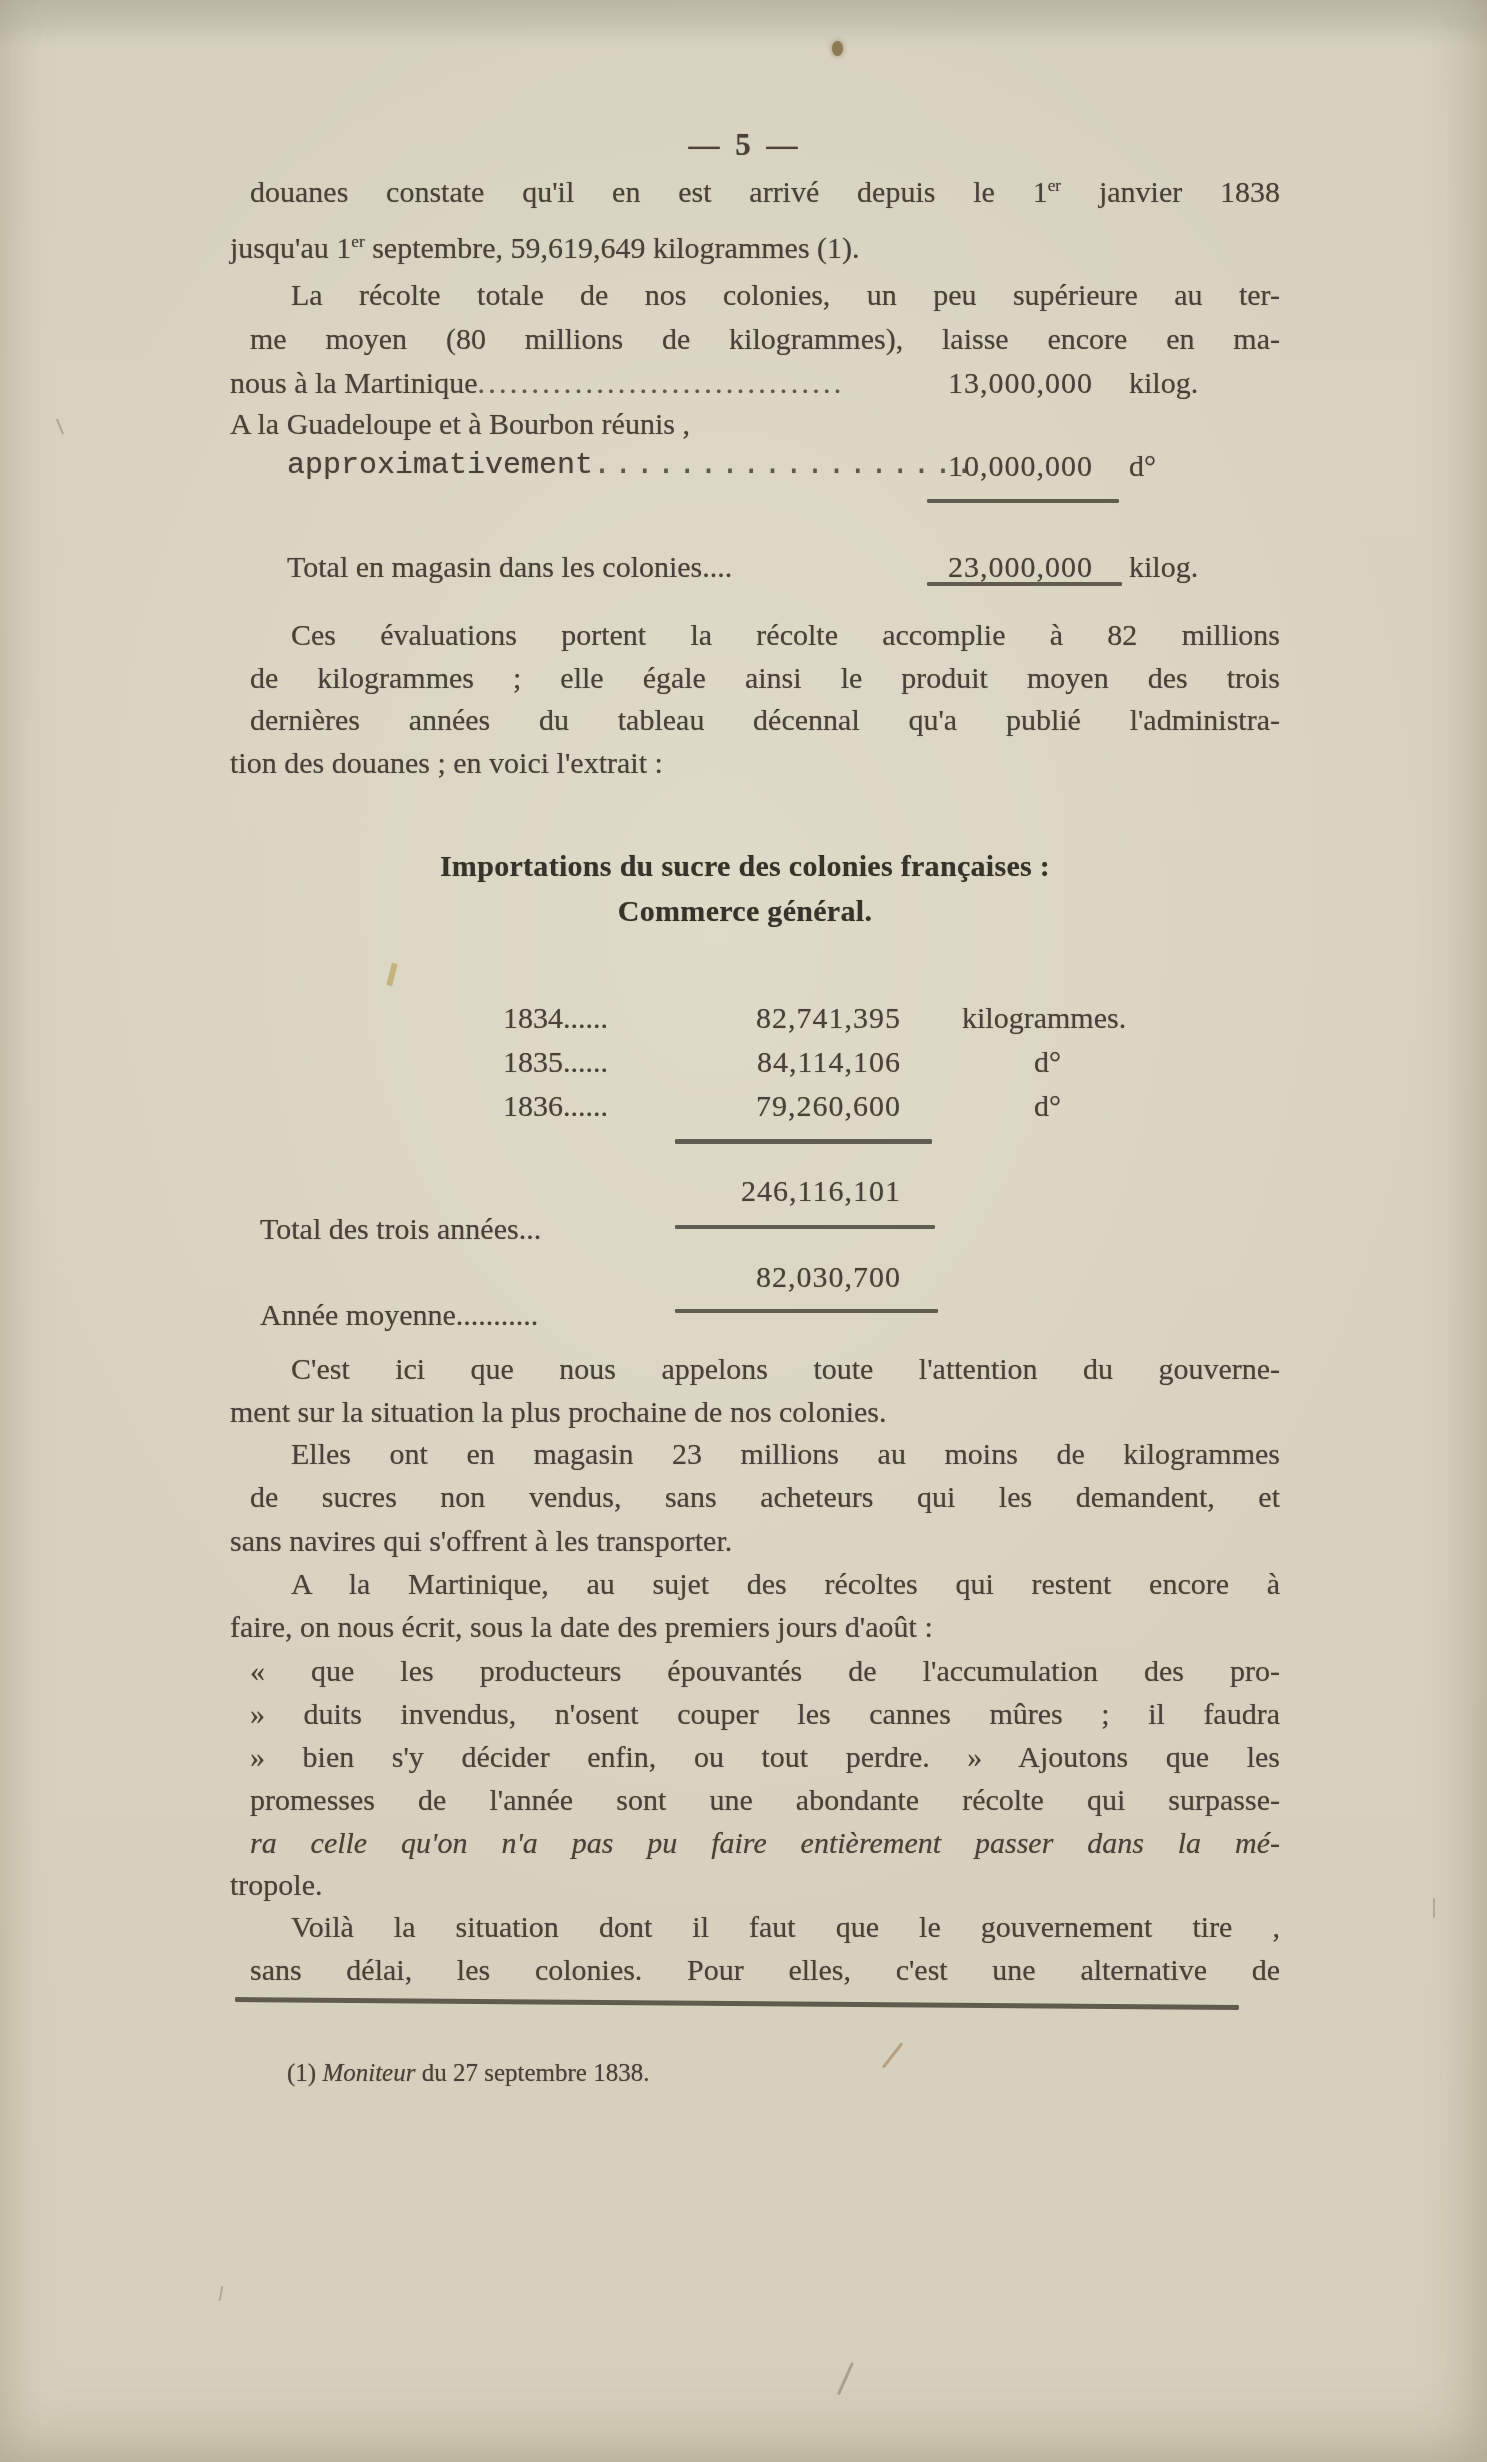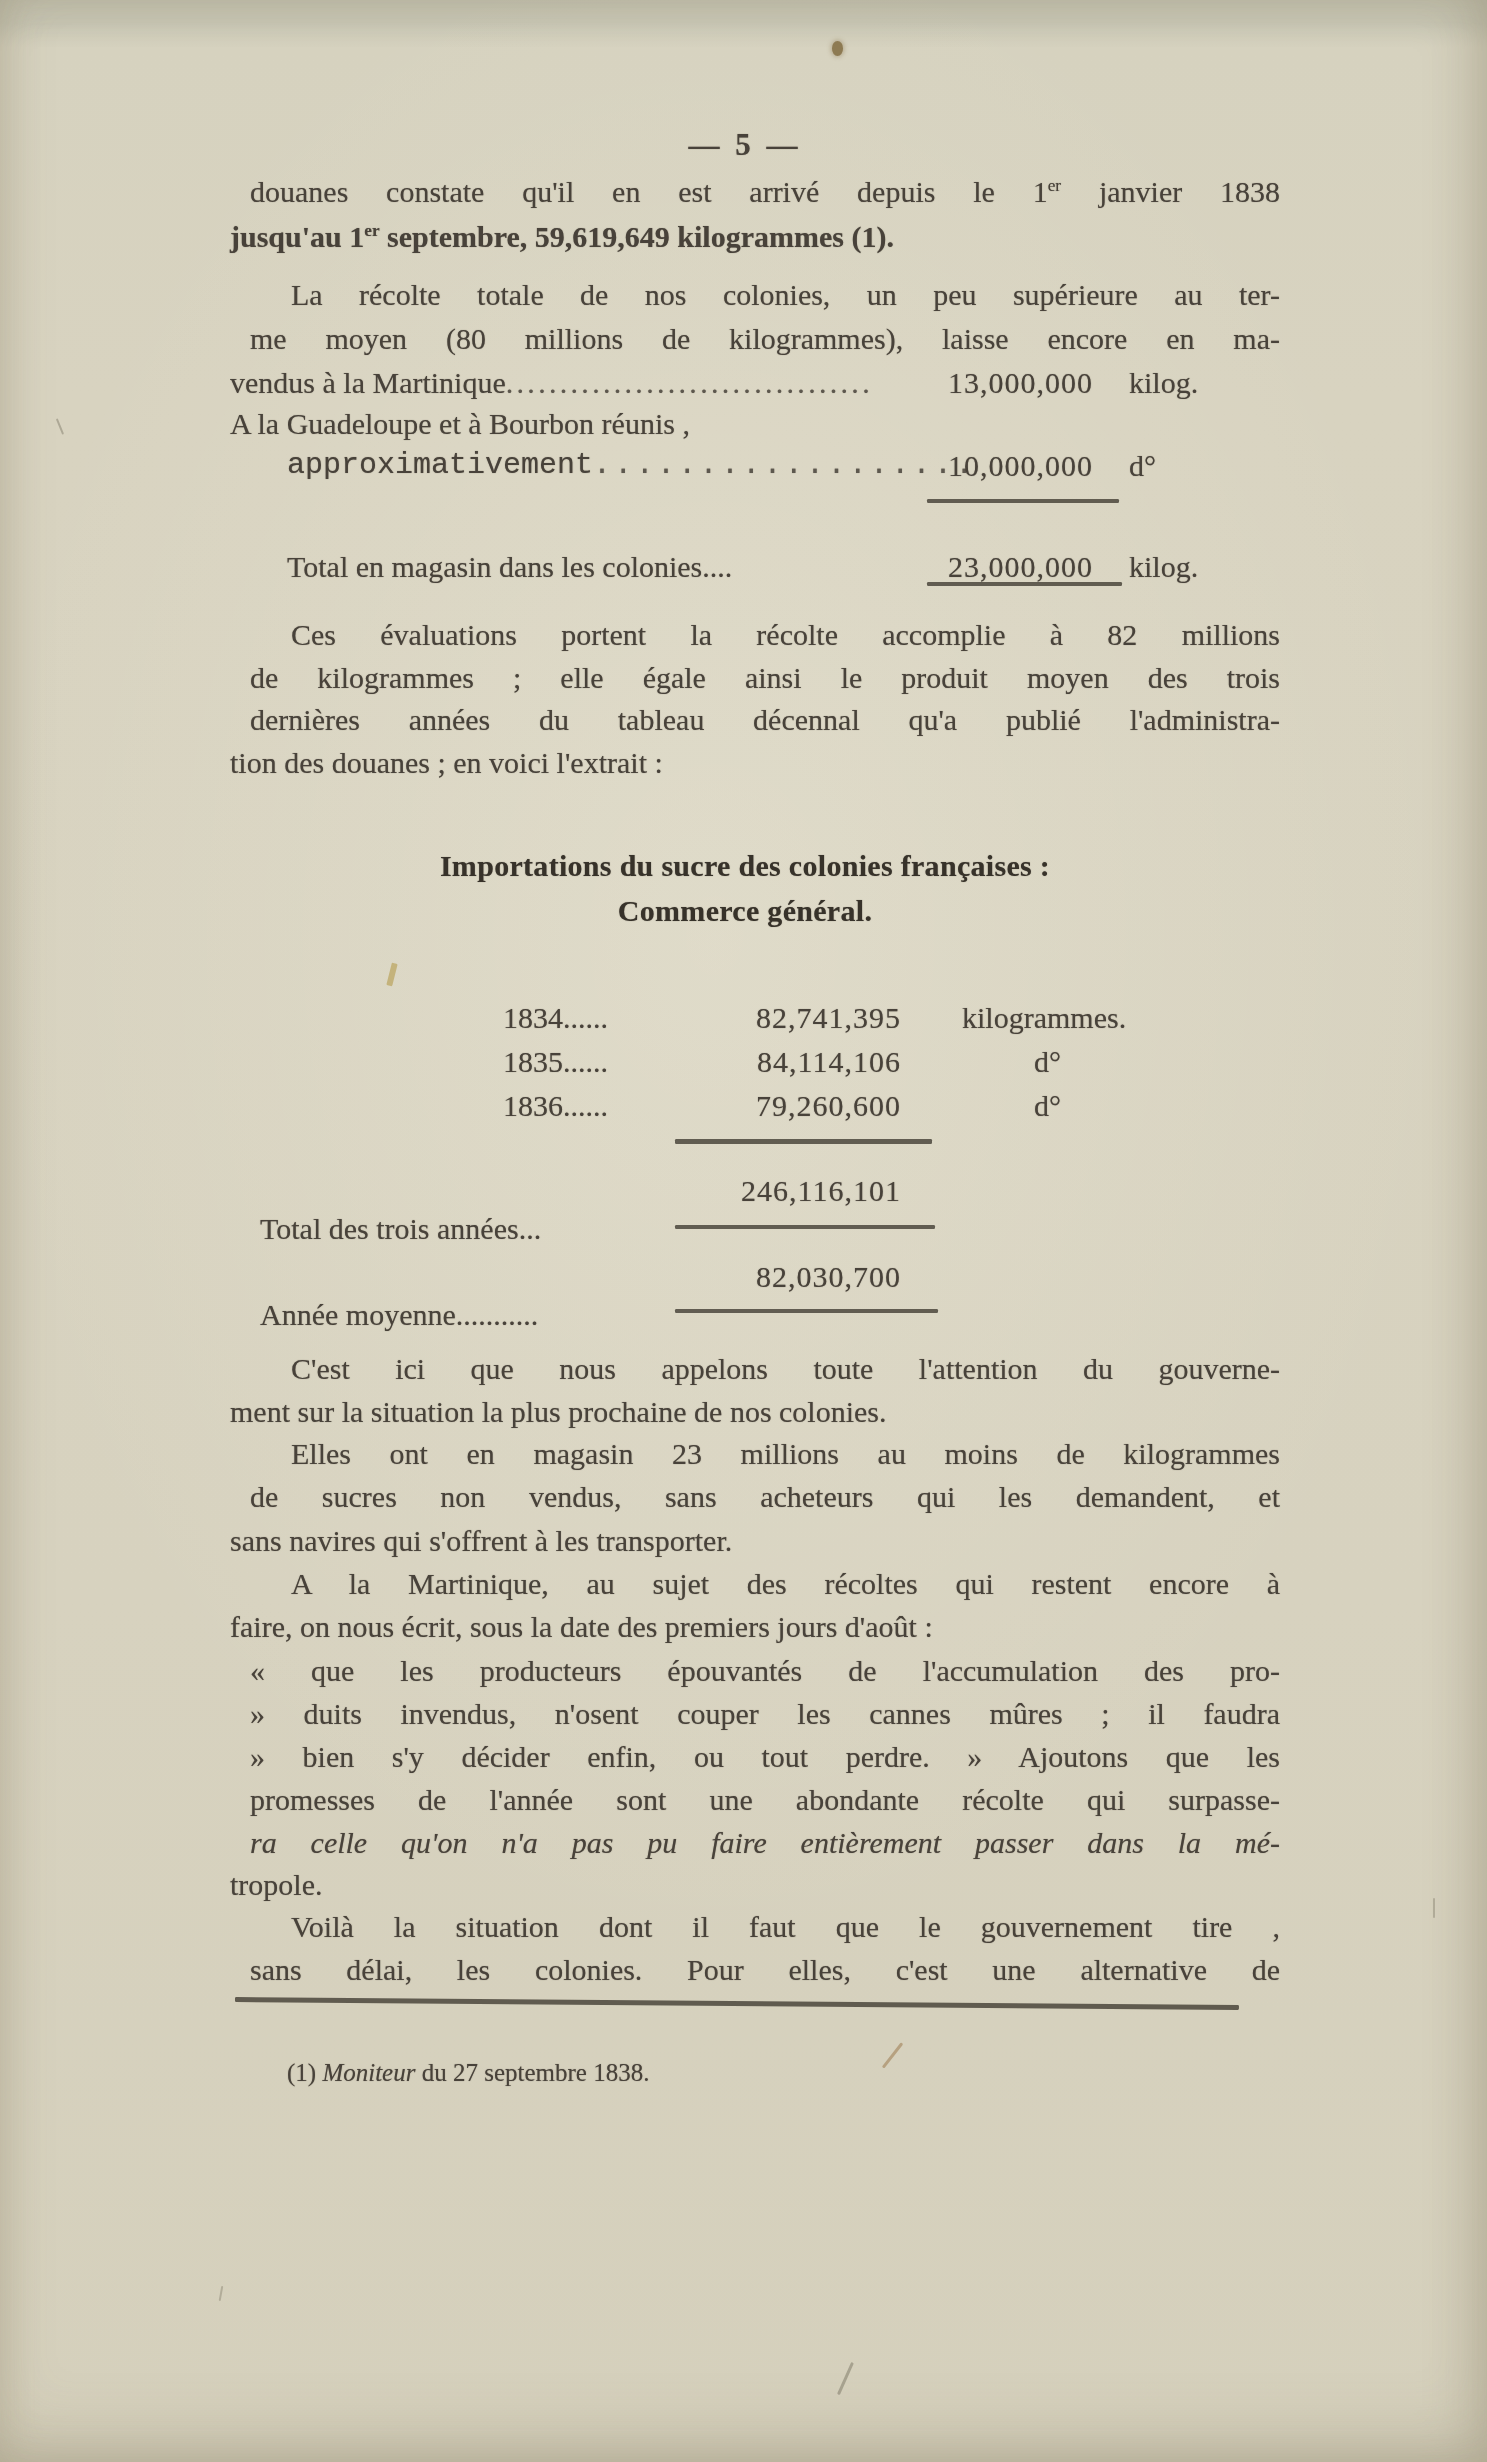--- a/index.html
+++ b/index.html
@@ -45,26 +45,26 @@
   .it{font-style:italic;}
 </style>
 </head>
 <body>
 
 <div class="page ink">
 
   <div class="line center pageno" style="top:125px;">— 5 —</div>
 
   <div class="line j" style="top:172px;"><span>douanes constate qu'il en est arrivé depuis le 1</span><sup>er</sup><span> janvier 1838</span></div>
-  <div class="line" style="top:217px;font-weight:bold;"><span>jusqu'au 1</span><sup>er</sup><span> septembre, 59,619,649 kilogrammes (1).</span></div>
+  <div class="line" style="top:228px;"><span>jusqu'au 1</span><sup>er</sup><span> septembre, 59,619,649 kilogrammes (1).</span></div>
 
   <div class="line j indent" style="top:275px;">La récolte totale de nos colonies, un peu supérieure au ter-</div>
   <div class="line j" style="top:319px;">me moyen (80 millions de kilogrammes), laisse encore en ma-</div>
   <div class="line" style="top:363px;">
-    <span class="leadwrap"><span>vendus à la Martinique</span><span class="leaders">..................................</span></span>
+    <span class="leadwrap"><span>nous à la Martinique</span><span class="leaders">..................................</span></span>
     <span class="val-m num">13,000,000</span>
     <span class="unit-m">kilog.</span>
   </div>
   <div class="line" style="top:404px;">A la Guadeloupe et à Bourbon réunis ,</div>
   <div class="line" style="top:446px;">
     <span class="leadwrap" style="padding-left:57px;font-family:Liberation Mono, monospace;"><span>approximativement</span><span class="leaders">....................................</span></span>
     <span class="val-m num">10,000,000</span>
     <span class="unit-m">d°</span>
   </div>
 

